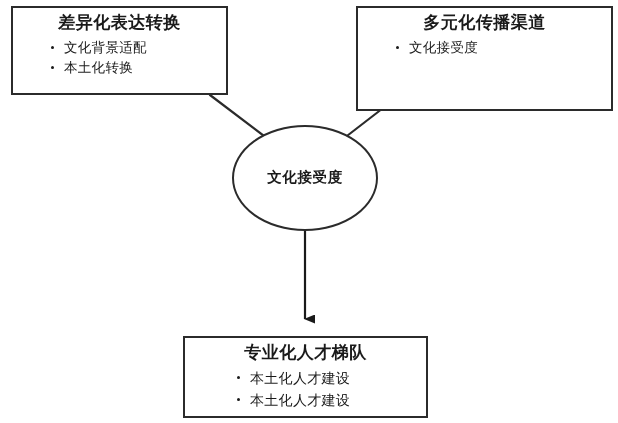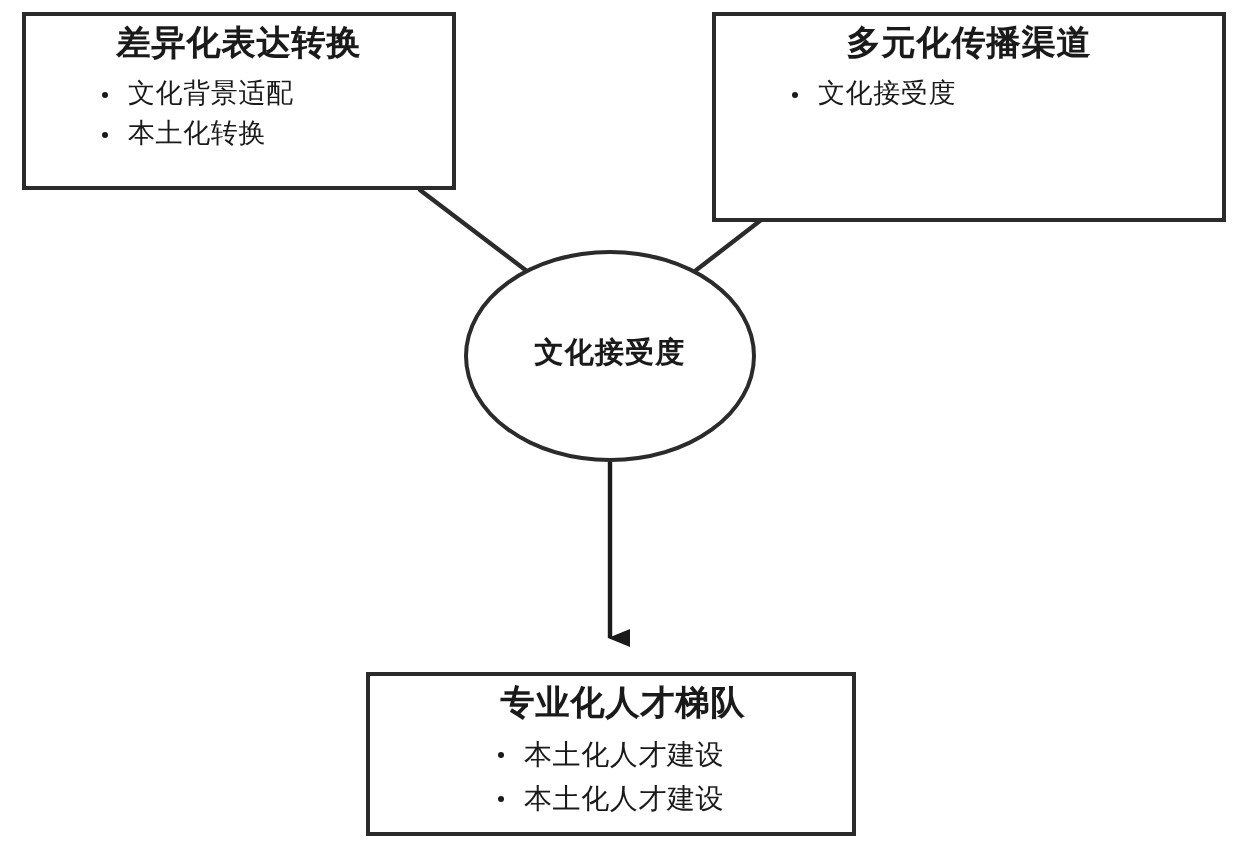--- a/index.html
+++ b/index.html
@@ -29,21 +29,21 @@
     pointer-events: none;
   }
   .node-box {
     position: absolute;
     box-sizing: border-box;
     background: #ffffff;
     border: 2px solid #2b2b2b;
   }
   #box-top-left  { left: 11px;  top: 6px;   width: 217px; height: 89px; }
   #box-top-right { left: 356px; top: 6px;   width: 257px; height: 105px; }
-  #box-bottom    { left: 183px; top: 336px; width: 245px; height: 82px; padding-left: 12px; }
+  #box-bottom    { left: 183px; top: 336px; width: 245px; height: 82px; }
 
   .node-title {
     text-align: center;
     font-weight: bold;
     font-size: 17px;
     line-height: 1.15;
     letter-spacing: 0.5px;
     margin-top: 5px;
     white-space: nowrap;
   }

